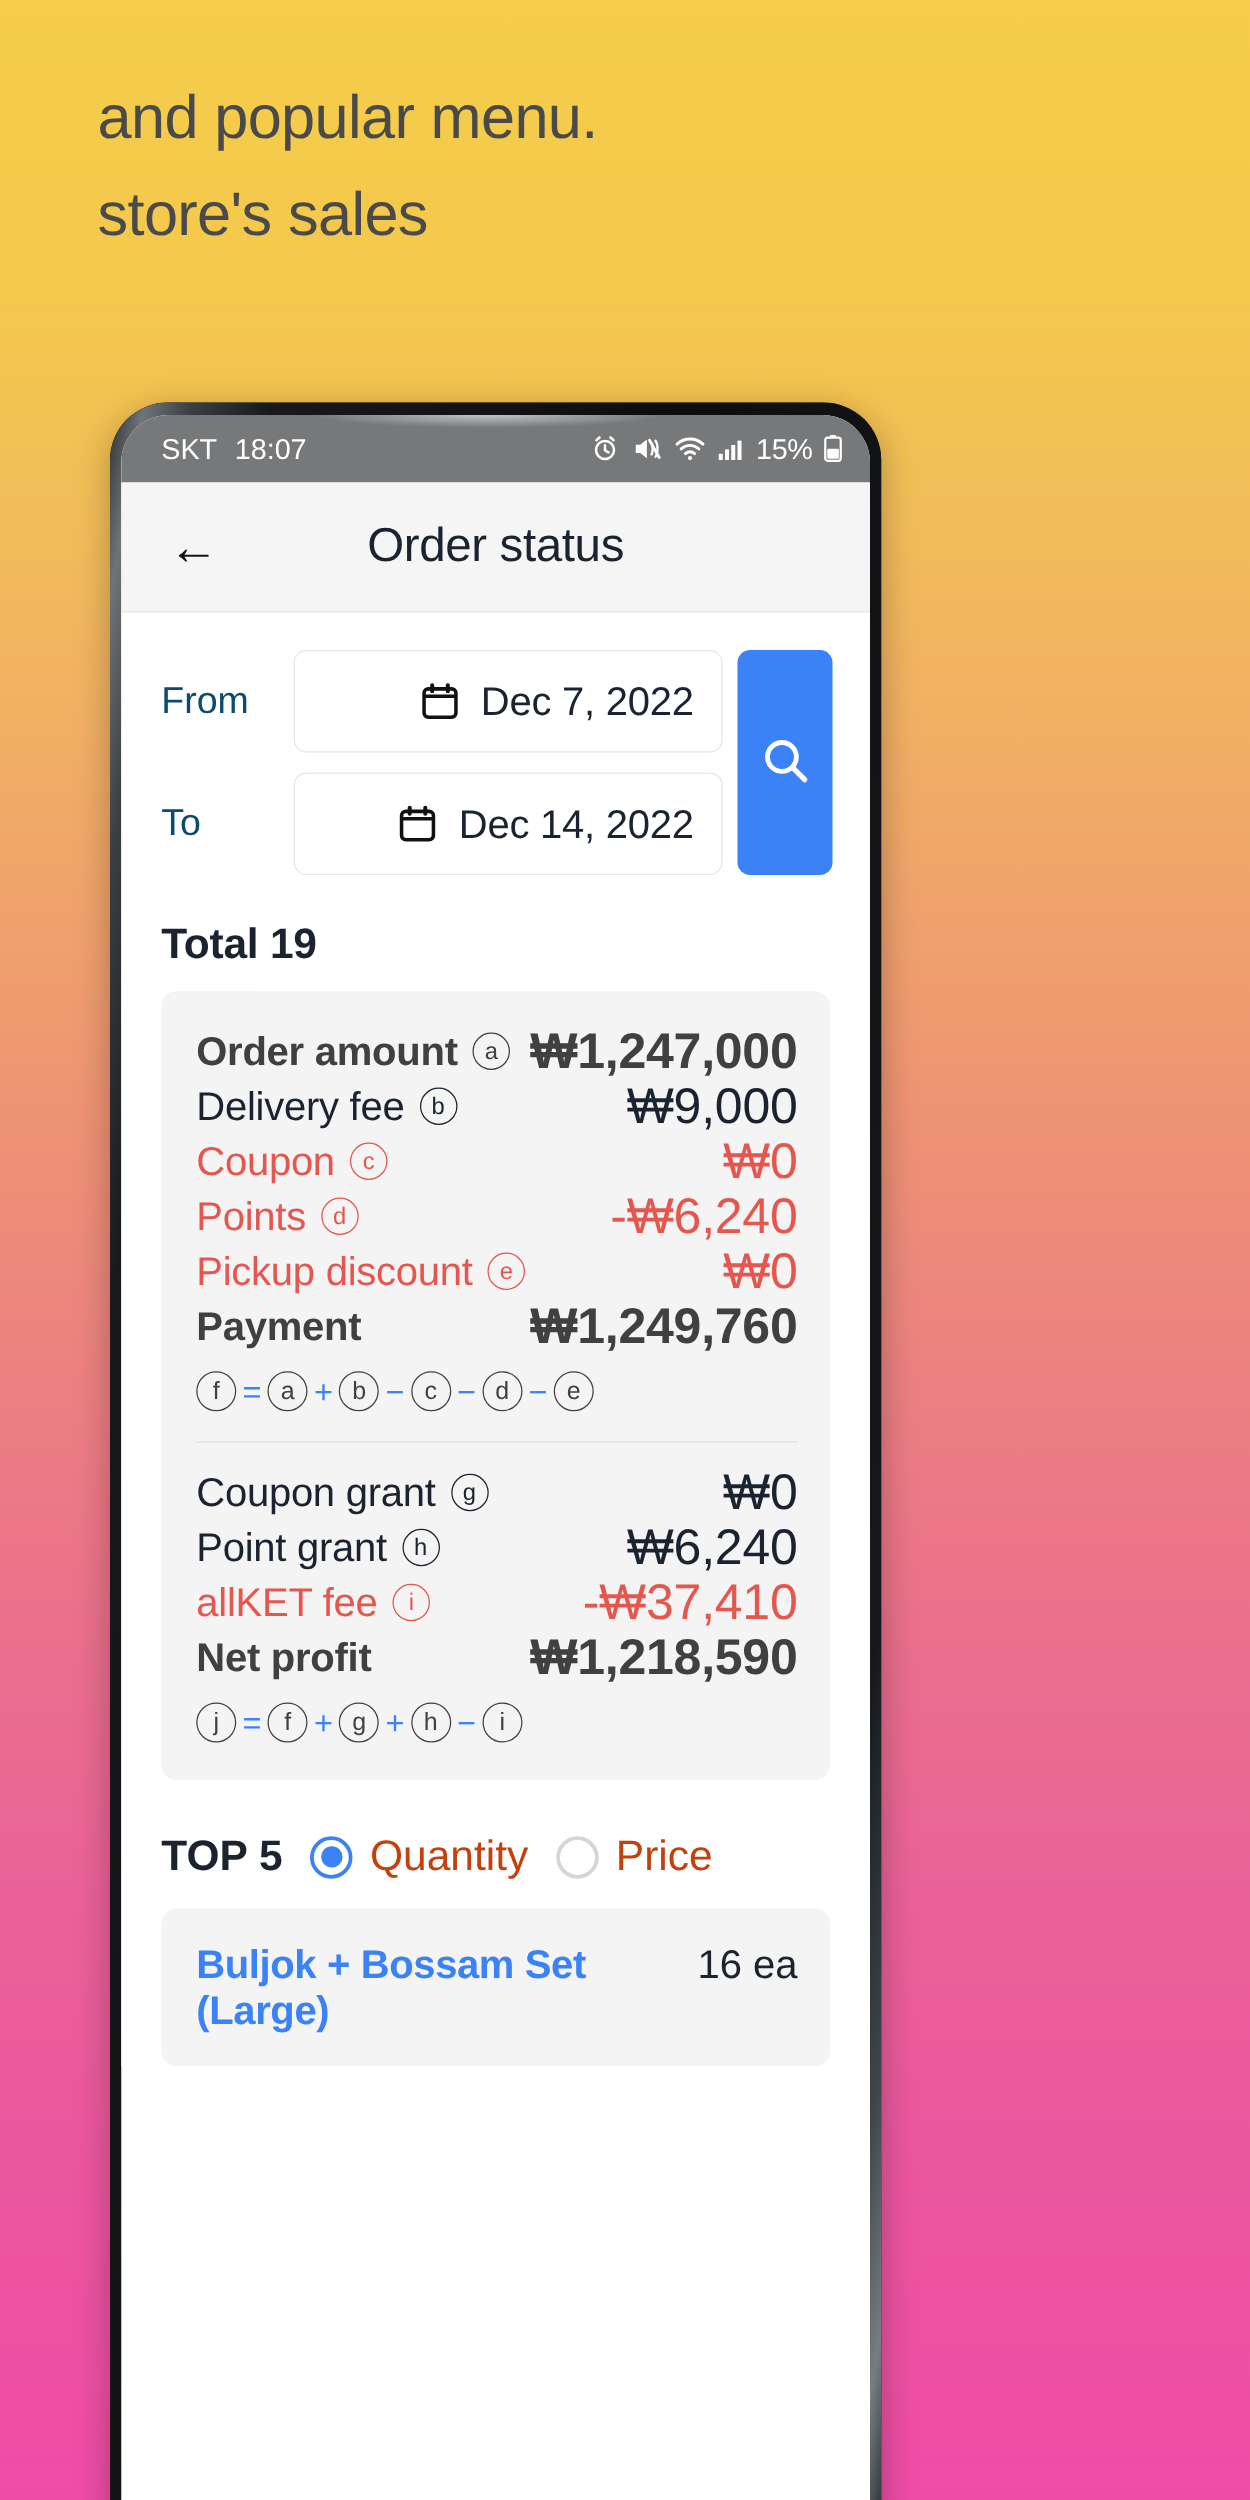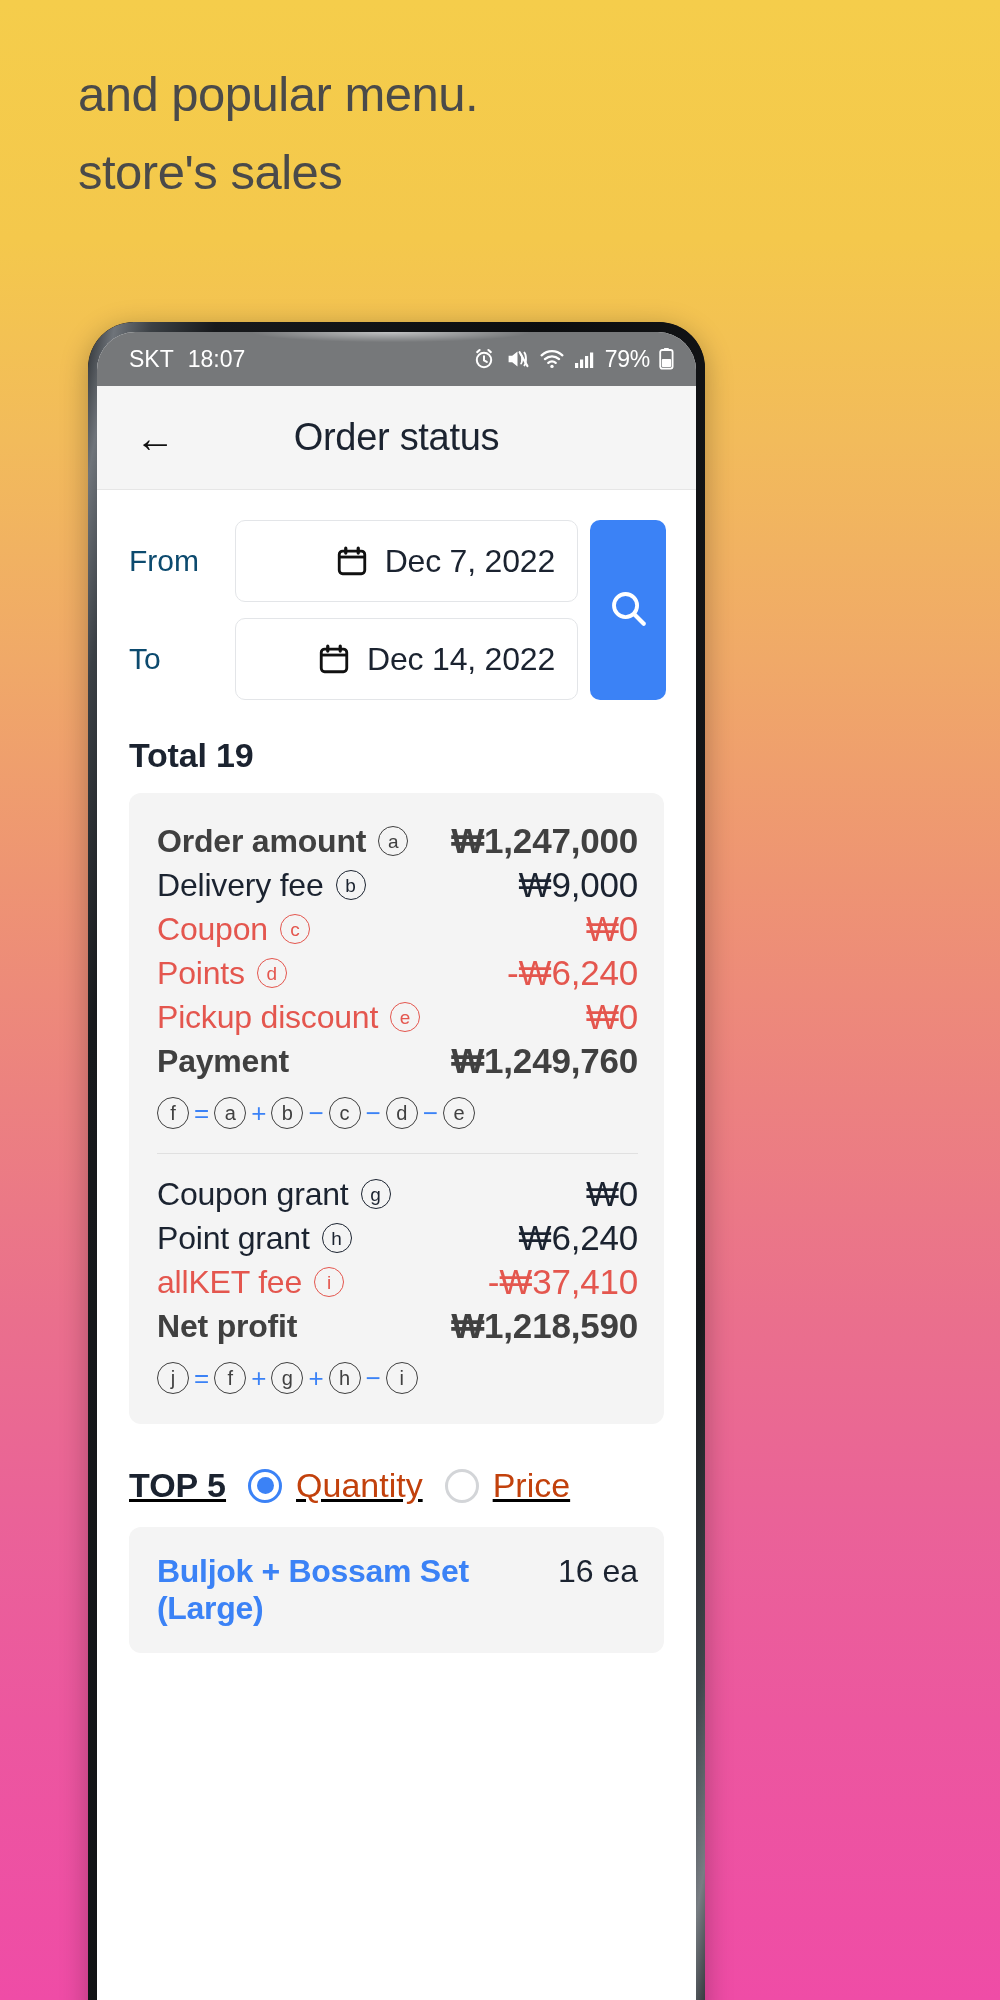--- a/index.html
+++ b/index.html
@@ -174,21 +174,21 @@
     padding: 26px 26px 26px 28px;
   }
   .sum-row {
     display: flex;
     align-items: center;
     justify-content: space-between;
     height: 44px;
   }
   .sum-left { display: flex; align-items: center; gap: 12px; }
   .sum-label { font-size: 32px; letter-spacing: -0.2px; }
-  .sum-val { font-size: 35px; letter-spacing: -0.2px; white-space: nowrap; }
+  .sum-val { font-size: 40px; letter-spacing: -0.2px; white-space: nowrap; }
   .c-blue  { color: #404040; }
   .c-dark  { color: #1b2330; text-align: center; }
   .c-red   { color: #e4564e; }
   .strong  { font-weight: 700; }
 
   .tag {
     width: 30px; height: 30px;
     border-radius: 50%;
     border: 1.6px solid currentColor;
     display: inline-flex;
@@ -216,21 +216,20 @@
     background: #e0e0e0;
     margin: 20px 0 18px 0;
   }
 
   
   .top5 {
     display: flex;
     align-items: center;
     gap: 22px;
     padding: 42px 32px 22px 32px;
-    text-decoration: underline;
   }
   .top5-label { font-size: 34px; font-weight: 700; color: #1b2330; }
   .radio-opt { display: flex; align-items: center; gap: 14px; }
   .radio {
     width: 34px; height: 34px;
     border-radius: 50%;
     border: 3px solid #d3d5d8;
     background: #fff;
     display: inline-flex;
     align-items: center;
@@ -303,21 +302,21 @@
           </svg>
         </span>
         <span class="sb-ico">
           <svg width="22" height="22" viewBox="0 0 22 22">
             <rect x="1" y="15" width="3.2" height="5" fill="#fff"></rect>
             <rect x="6" y="11.5" width="3.2" height="8.5" fill="#fff"></rect>
             <rect x="11" y="8" width="3.2" height="12" fill="#fff"></rect>
             <rect x="16" y="4.5" width="3.2" height="15.5" fill="#fff"></rect>
           </svg>
         </span>
-        <span class="sb-batt-txt">79%</span>
+        <span class="sb-batt-txt">15%</span>
         <span class="sb-ico">
           <svg width="15" height="24" viewBox="0 0 15 24">
             <rect x="1.2" y="3" width="12.4" height="18.6" rx="2" fill="none" stroke="#fff" stroke-width="1.8"></rect>
             <rect x="4.9" y="1" width="5" height="2.2" rx="0.8" fill="#fff"></rect>
             <rect x="2.8" y="12" width="9.3" height="8" rx="1" fill="#fff"></rect>
           </svg>
         </span>
       </div>
     </div>
 

